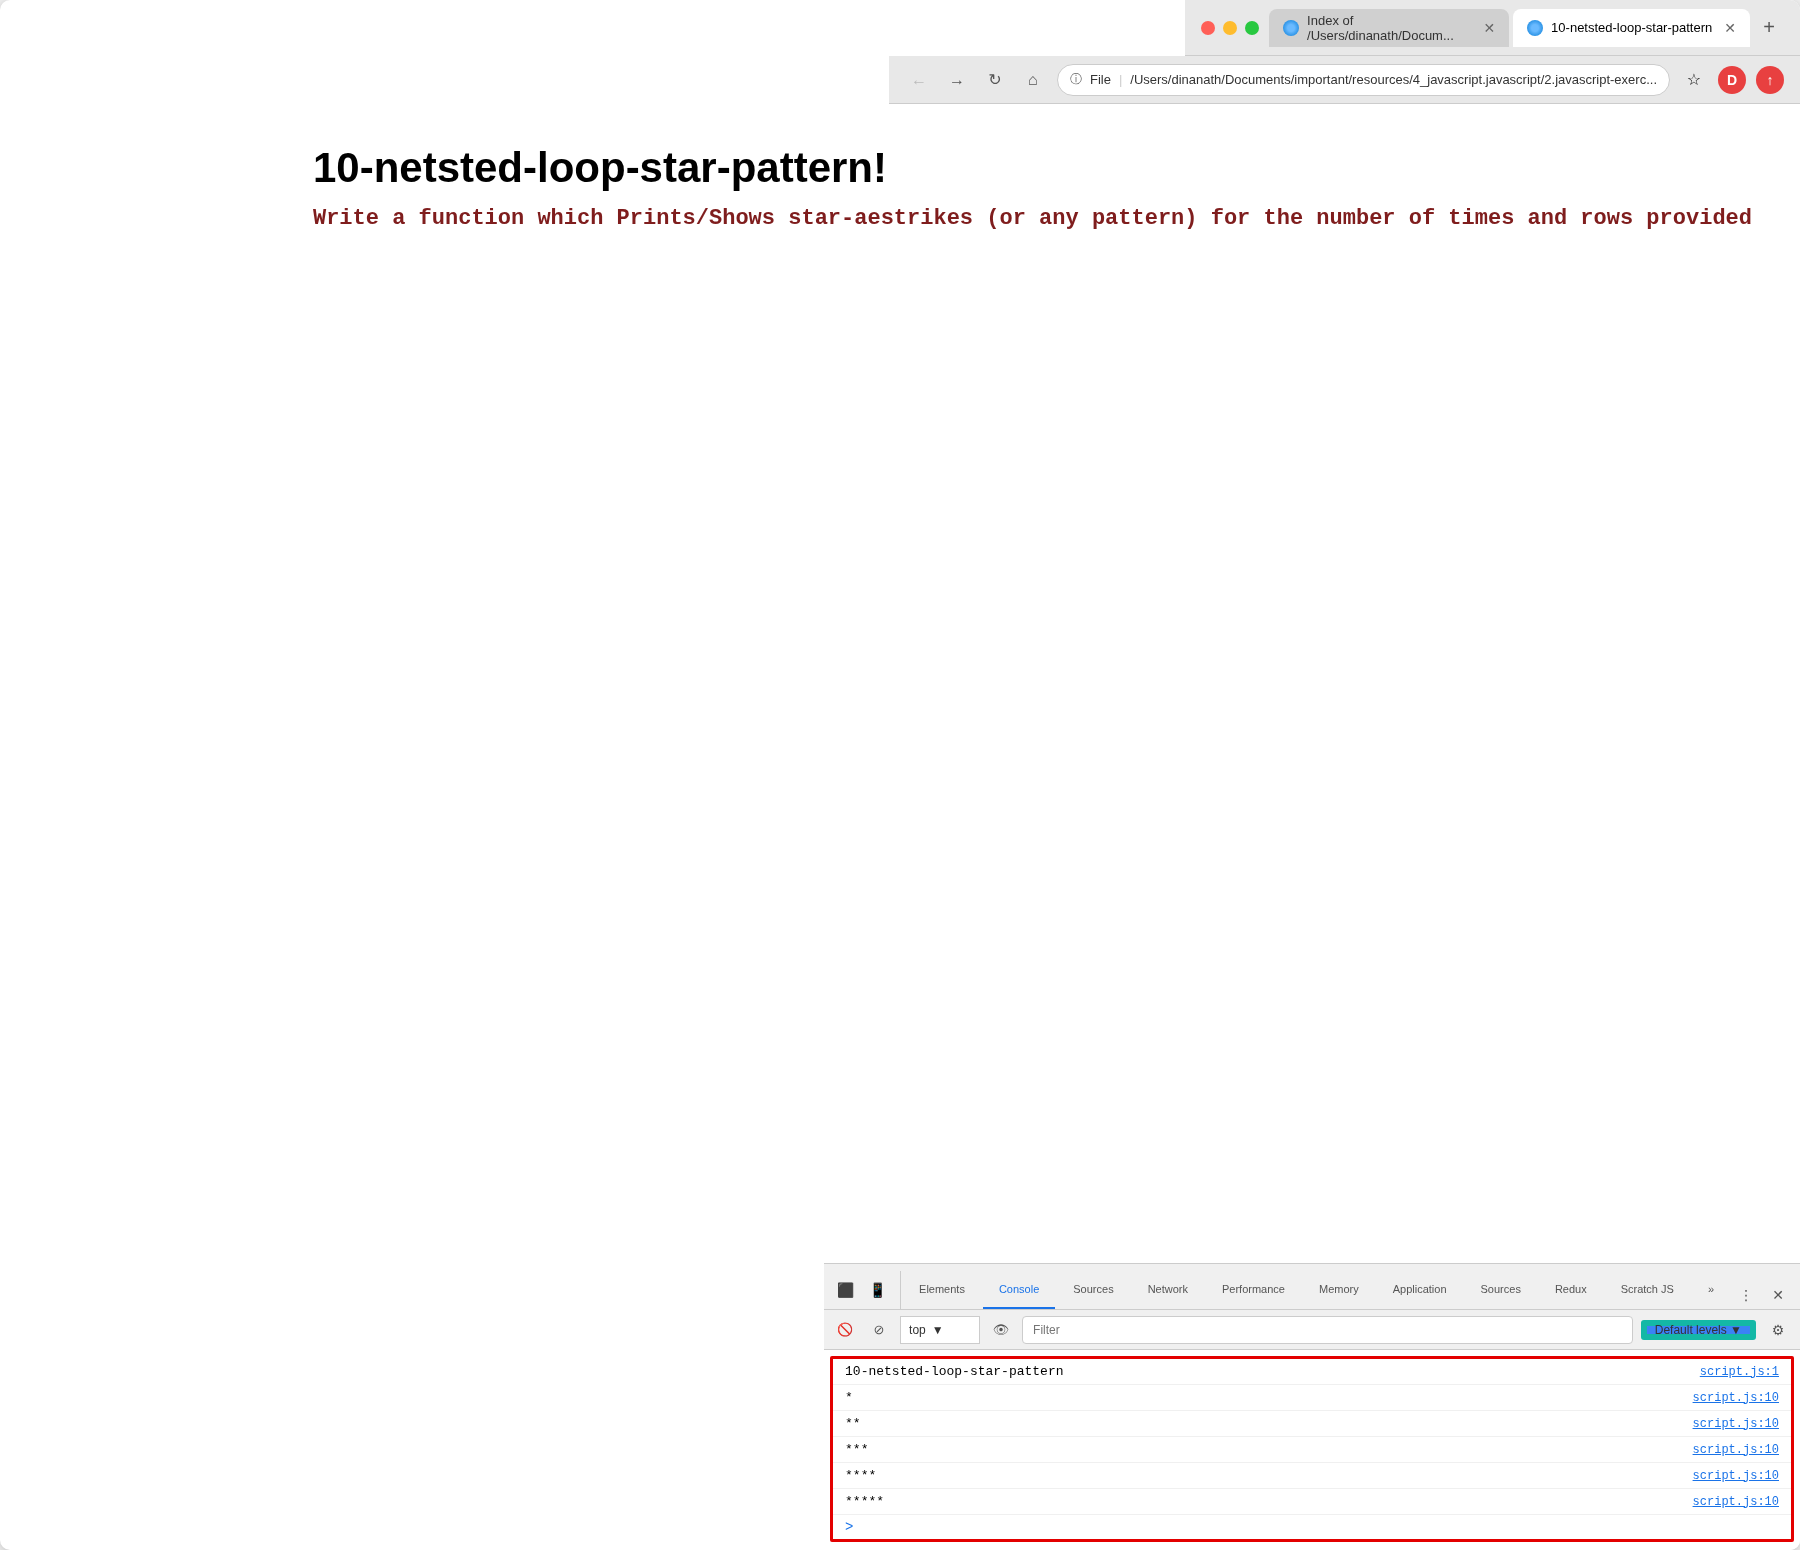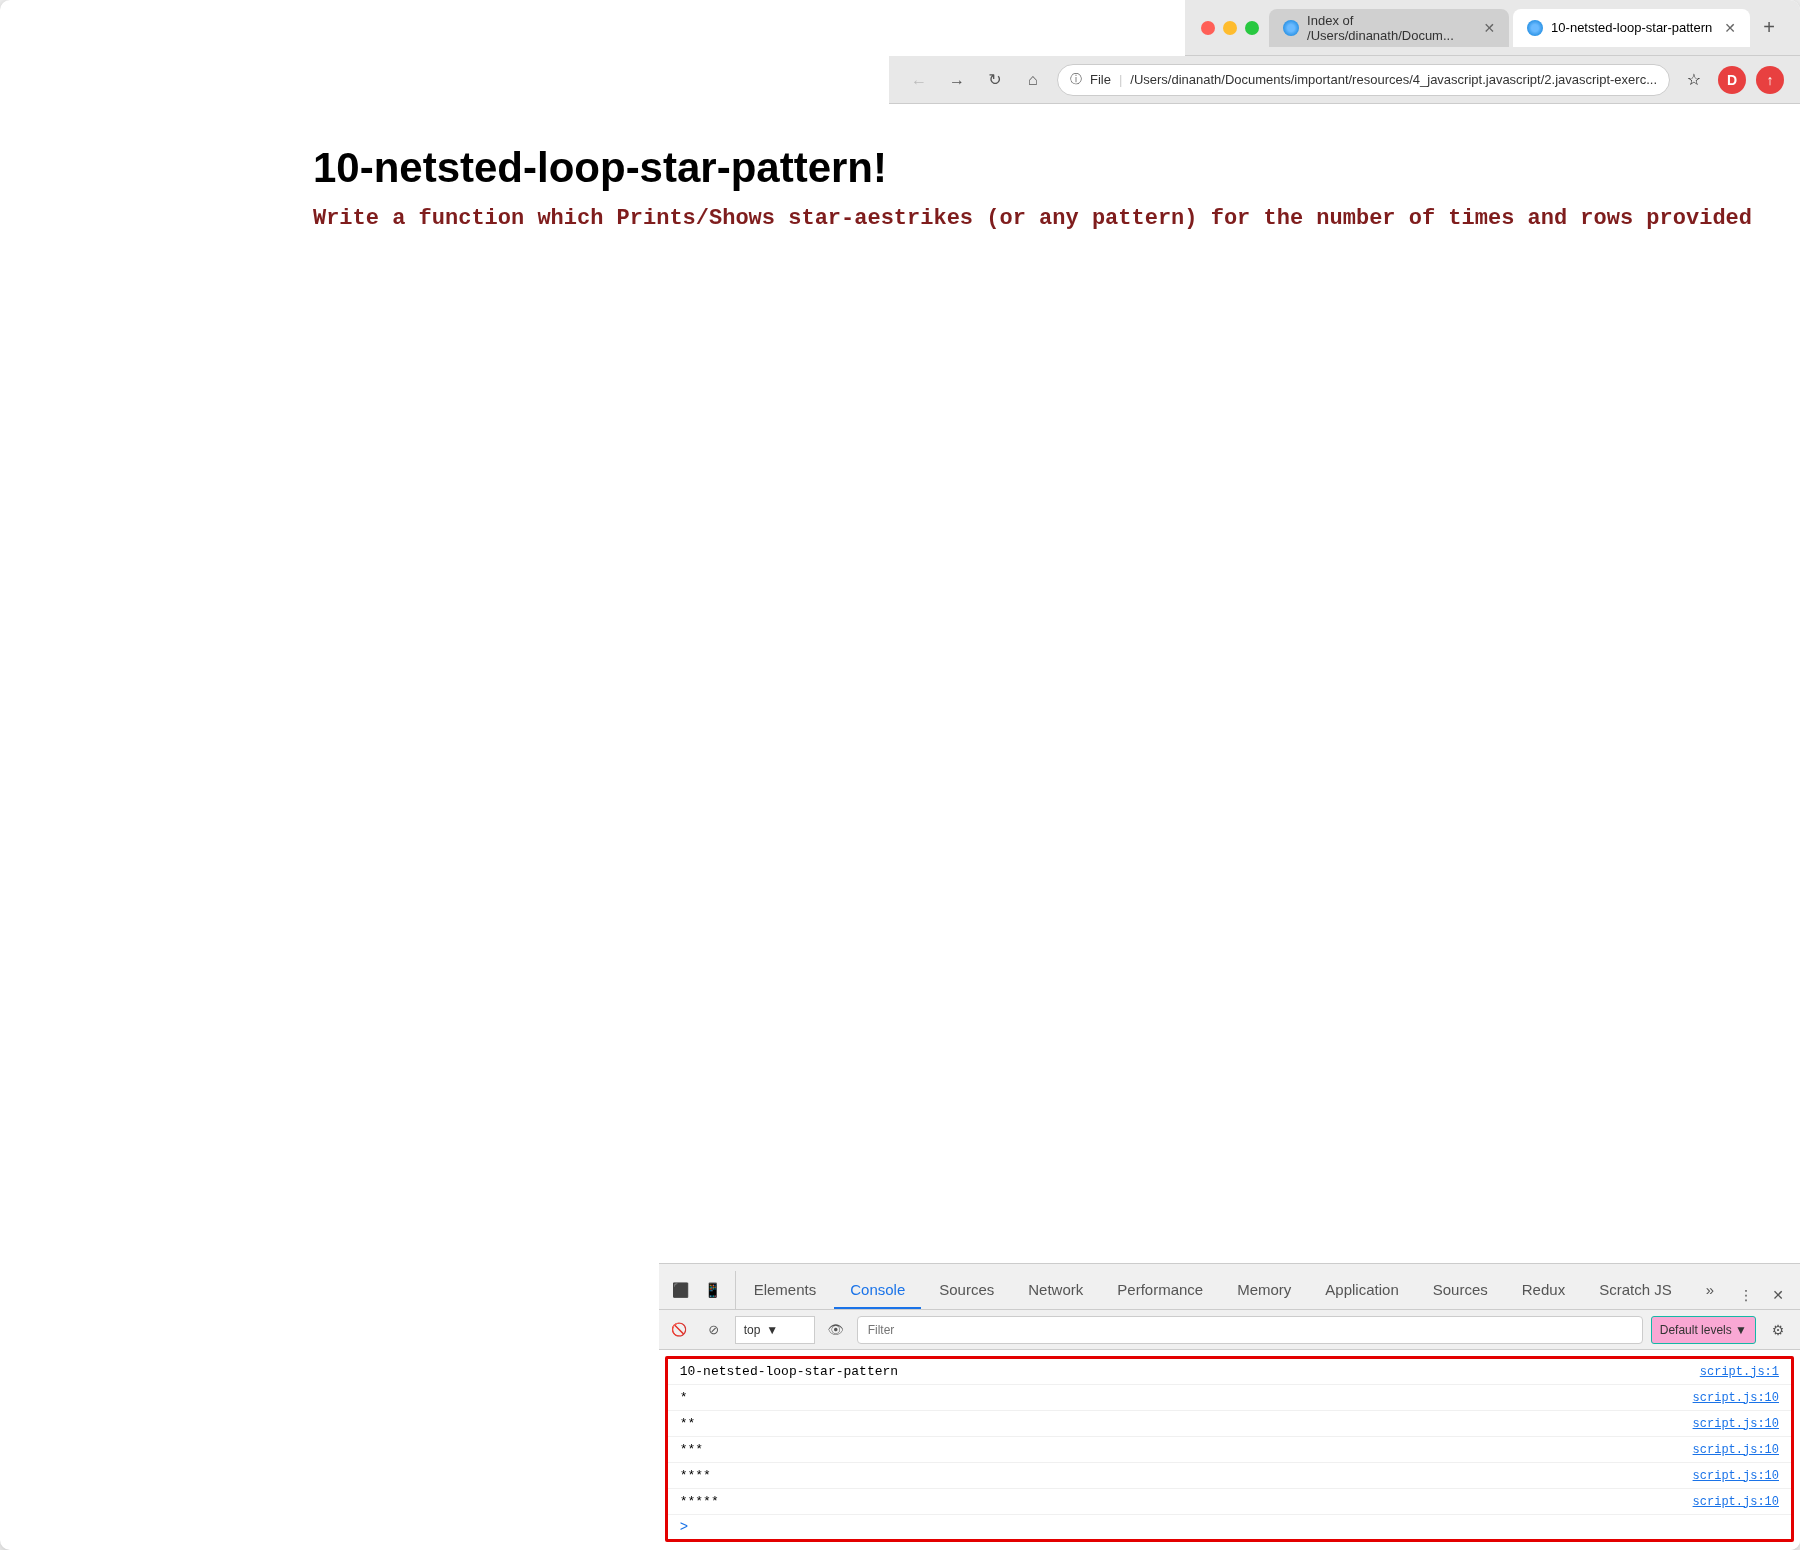--- a/index.html
+++ b/index.html
@@ -235,21 +235,21 @@
       border-bottom: 1px solid #ccc;
       display: flex;
       align-items: flex-end;
       padding: 0 8px;
       gap: 2px;
       overflow: hidden;
     }
 
     .devtools-tab-btn {
       padding: 8px 16px;
-      font-size: 15px;
+      font-size: 11px;
       color: #555;
       cursor: pointer;
       border-bottom: 2px solid transparent;
       white-space: nowrap;
       height: 38px;
       display: flex;
       align-items: center;
     }
 
     .devtools-tab-btn.active {
@@ -329,23 +329,23 @@
       height: 28px;
       background: #fff;
       border: 1px solid #ccc;
       border-radius: 4px;
       padding: 0 10px;
       font-size: 12px;
       color: #999;
     }
 
     .default-levels {
-      height: 28px;
-      background: #f9a8d4;
-      border: 1px solid #14b8a6;
+      height: 20px;
+      background: #3b82f6;
+      border: 6px solid #14b8a6;
       border-radius: 3px;
       display: flex;
       align-items: center;
       padding: 0 8px;
       gap: 4px;
       font-size: 12px;
       color: #333;
       cursor: pointer;
     }
 

